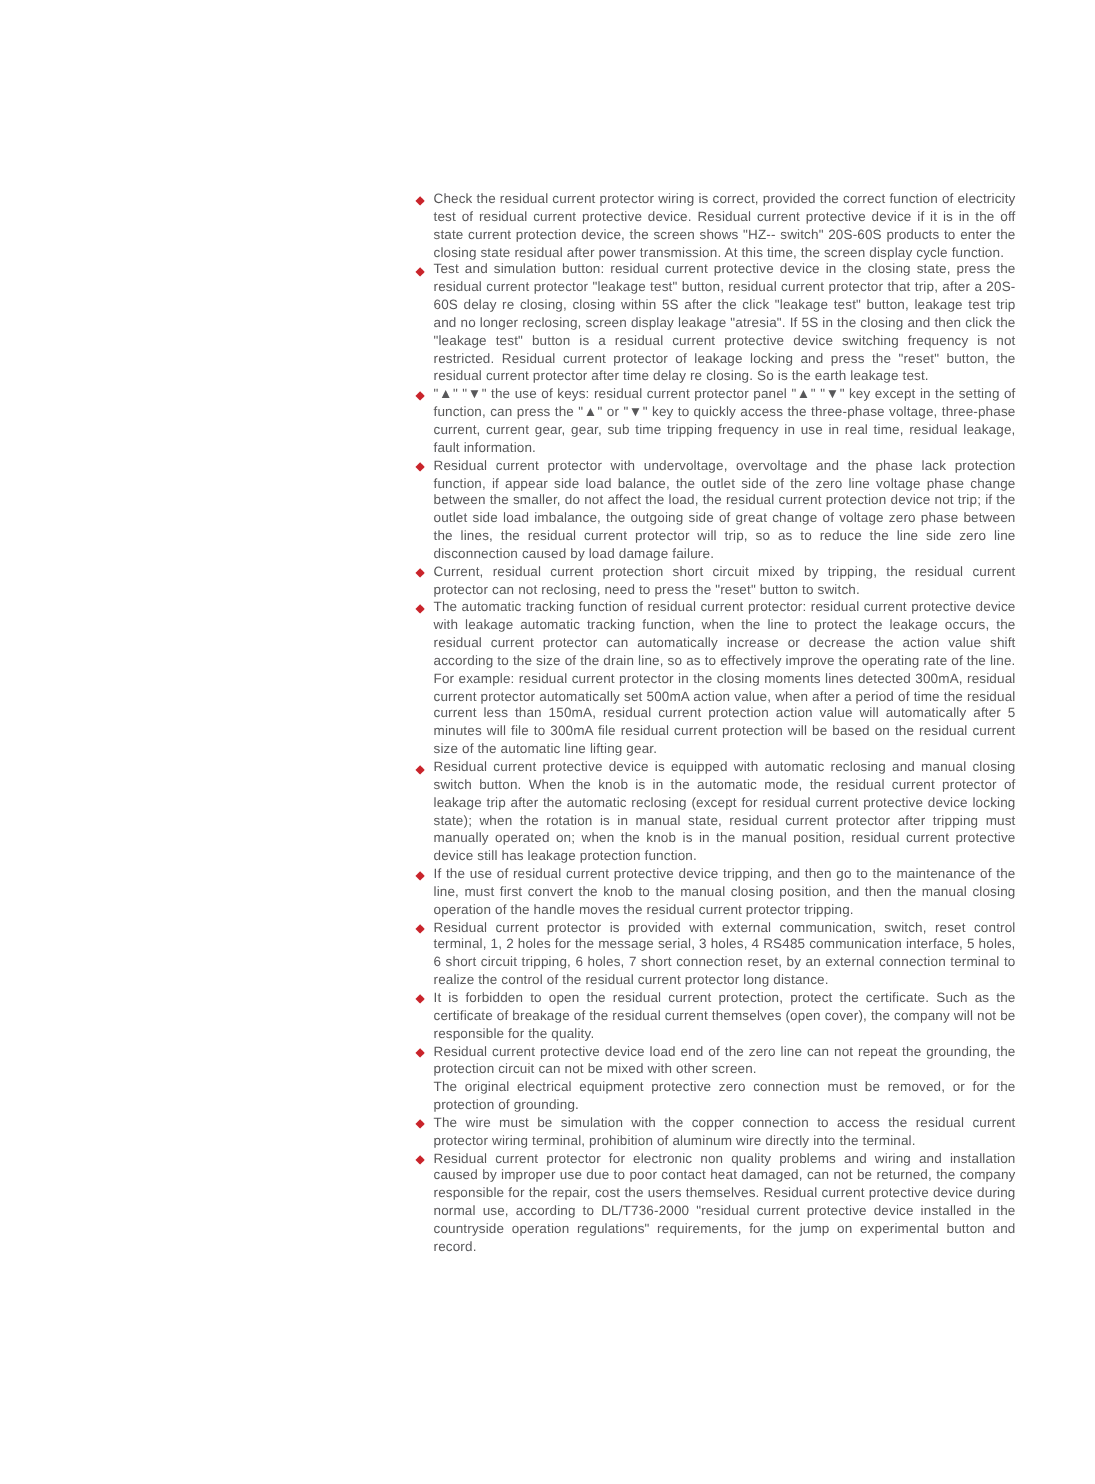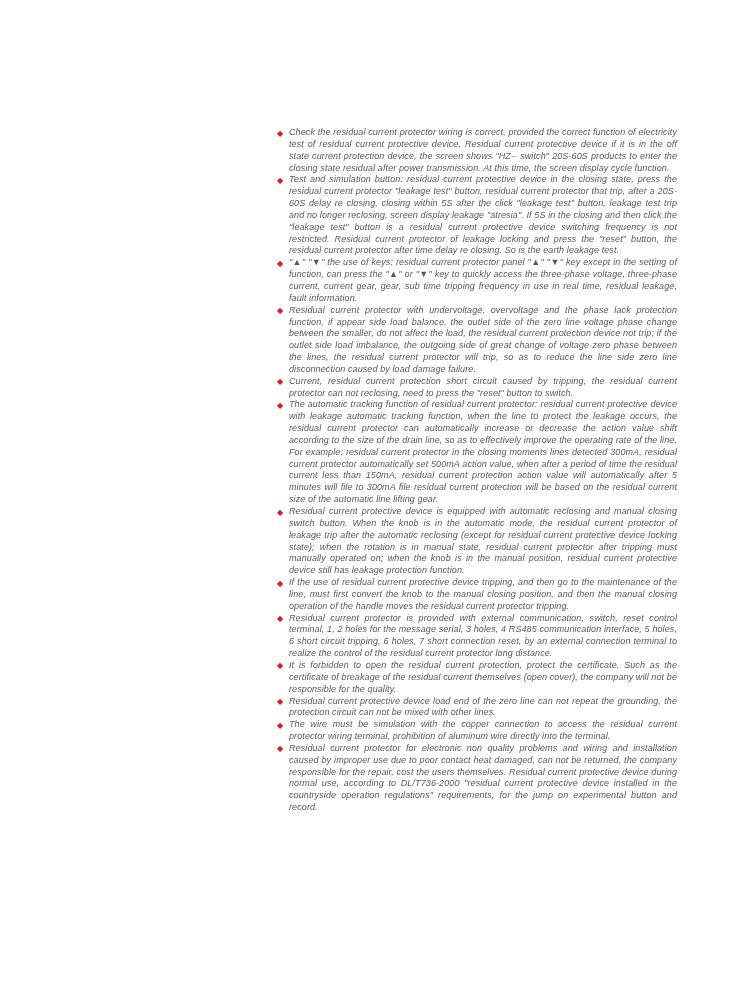--- a/index.html
+++ b/index.html
@@ -33,21 +33,20 @@
   .item .bullet {
     position: absolute;
     left: 0;
     top: 0.5px;
     font-size: 8px;
     line-height: 11.85px;
     color: #c9242b;
   }
   .item p {
     margin: 0;
-    font-style: italic;
   }
 </style>
 </head>
 <body>
 
 <div class="page">
   <div class="content">
 
     <div class="item">
       <span class="bullet">◆</span>
@@ -64,21 +63,21 @@
       <p>"▲" "▼" the use of keys: residual current protector panel "▲" "▼" key except in the setting of function, can press the "▲" or "▼" key to quickly access the three-phase voltage, three-phase current, current gear, gear, sub time tripping frequency in use in real time, residual leakage, fault information.</p>
     </div>
 
     <div class="item">
       <span class="bullet">◆</span>
       <p>Residual current protector with undervoltage, overvoltage and the phase lack protection function, if appear side load balance, the outlet side of the zero line voltage phase change between the smaller, do not affect the load, the residual current protection device not trip; if the outlet side load imbalance, the outgoing side of great change of voltage zero phase between the lines, the residual current protector will trip, so as to reduce the line side zero line disconnection caused by load damage failure.</p>
     </div>
 
     <div class="item">
       <span class="bullet">◆</span>
-      <p>Current, residual current protection short circuit caused by tripping, the residual current protector can not reclosing, need to press the "reset" button to switch.</p>
+      <p>Current, residual current protection short circuit mixed by tripping, the residual current protector can not reclosing, need to press the "reset" button to switch.</p>
     </div>
 
     <div class="item">
       <span class="bullet">◆</span>
       <p>The automatic tracking function of residual current protector: residual current protective device with leakage automatic tracking function, when the line to protect the leakage occurs, the residual current protector can automatically increase or decrease the action value shift according to the size of the drain line, so as to effectively improve the operating rate of the line. For example: residual current protector in the closing moments lines detected 300mA, residual current protector automatically set 500mA action value, when after a period of time the residual current less than 150mA, residual current protection action value will automatically after 5 minutes will file to 300mA file residual current protection will be based on the residual current size of the automatic line lifting gear.</p>
     </div>
 
     <div class="item">
       <span class="bullet">◆</span>
       <p>Residual current protective device is equipped with automatic reclosing and manual closing switch button. When the knob is in the automatic mode, the residual current protector of leakage trip after the automatic reclosing (except for residual current protective device locking state); when the rotation is in manual state, residual current protector after tripping must manually operated on; when the knob is in the manual position, residual current protective device still has leakage protection function.</p>
@@ -94,21 +93,22 @@
       <p>Residual current protector is provided with external communication, switch, reset control terminal, 1, 2 holes for the message serial, 3 holes, 4 RS485 communication interface, 5 holes, 6 short circuit tripping, 6 holes, 7 short connection reset, by an external connection terminal to realize the control of the residual current protector long distance.</p>
     </div>
 
     <div class="item">
       <span class="bullet">◆</span>
       <p>It is forbidden to open the residual current protection, protect the certificate. Such as the certificate of breakage of the residual current themselves (open cover), the company will not be responsible for the quality.</p>
     </div>
 
     <div class="item">
       <span class="bullet">◆</span>
-      <p>Residual current protective device load end of the zero line can not repeat the grounding, the protection circuit can not be mixed with other lines.</p>
+      <p>Residual current protective device load end of the zero line can not repeat the grounding, the protection circuit can not be mixed with other screen.</p>
+      <p>The original electrical equipment protective zero connection must be removed, or for the protection of grounding.</p>
     </div>
 
     <div class="item">
       <span class="bullet">◆</span>
       <p>The wire must be simulation with the copper connection to access the residual current protector wiring terminal, prohibition of aluminum wire directly into the terminal.</p>
     </div>
 
     <div class="item">
       <span class="bullet">◆</span>
       <p>Residual current protector for electronic non quality problems and wiring and installation caused by improper use due to poor contact heat damaged, can not be returned, the company responsible for the repair, cost the users themselves. Residual current protective device during normal use, according to DL/T736-2000 "residual current protective device installed in the countryside operation regulations" requirements, for the jump on experimental button and record.</p>

